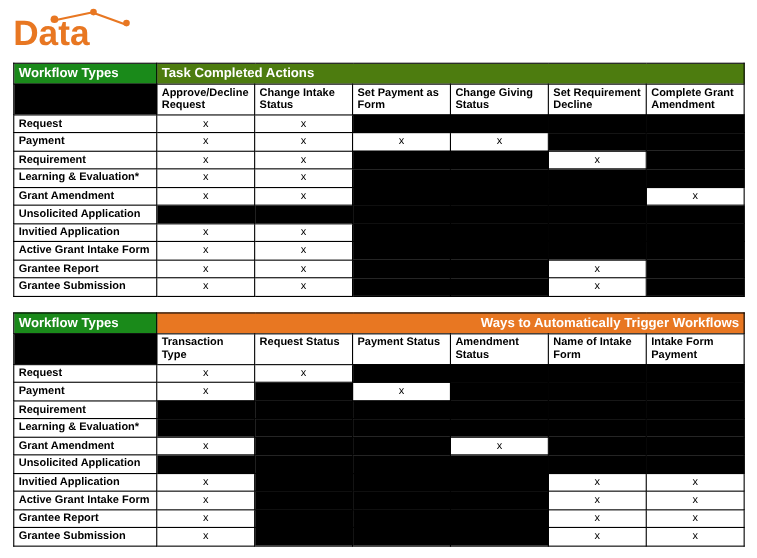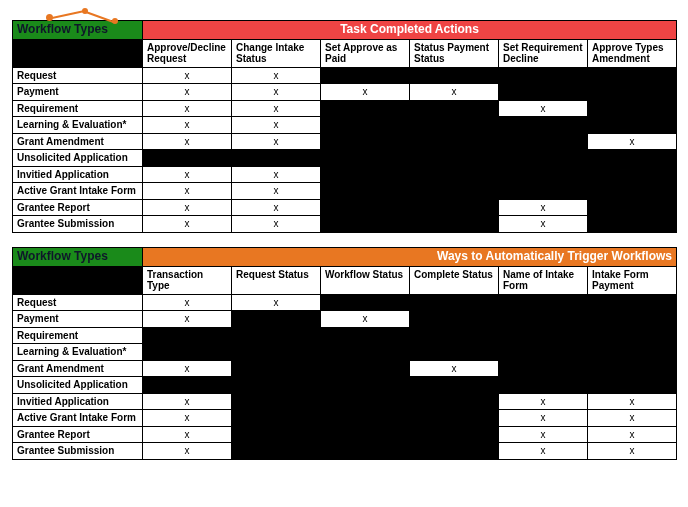--- a/index.html
+++ b/index.html
@@ -52,31 +52,31 @@
   td, th {
     border: 1px solid #000;
     padding: 2px 4px;
     vertical-align: top;
     font-size: 10px;
     line-height: 1.15;
     height: 14px;
   }
   .hdr-green {
     background: #1a8a1a;
-    color: #0f172a;
+    color: #ffffff;
     font-weight: bold;
     font-size: 12px;
     text-align: left;
   }
   .hdr-blue {
-    background: #ef4444;
+    background: #4d7c0f;
     color: #fff;
     font-weight: bold;
     font-size: 12px;
-    text-align: center;
+    text-align: left;
   }
   .hdr-orange {
     background: #e87722;
     color: #fff;
     font-weight: bold;
     font-size: 12px;
     text-align: right;
   }
   .black { background: #000; }
   .colhdr {
@@ -96,20 +96,21 @@
 </style>
 </head>
 <body>
 
 <div class="logo">
   <span class="i-dot"></span>
   <span class="dot2"></span>
   <span class="dot3"></span>
   <span class="line line1"></span>
   <span class="line line2"></span>
+    <span class="data">Data</span>
 </div>
 
 <table>
   <colgroup>
     <col class="rowhdr">
       <col class="datacol">
       <col class="datacol">
       <col class="datacol">
       <col class="datacol">
       <col class="datacol">
@@ -117,24 +118,24 @@
   </colgroup>
   <tbody>
       <tr>
     <td class="hdr-green">Workflow Types</td>
     <td class="hdr-blue" colspan="6">Task Completed Actions</td>
   </tr>
   <tr>
     <td class="black"></td>
     <td class="colhdr">Approve/Decline Request</td>
     <td class="colhdr">Change Intake Status</td>
-    <td class="colhdr">Set Approve as Paid</td>
-    <td class="colhdr">Status Payment Status</td>
+    <td class="colhdr">Set Payment as Form</td>
+    <td class="colhdr">Change Giving Status</td>
     <td class="colhdr">Set Requirement Decline</td>
-    <td class="colhdr">Approve Types Amendment</td>
+    <td class="colhdr">Complete Grant Amendment</td>
   </tr>
   </tbody>
     <tbody id="t1body">
       <tr>
         <td class="rowlabel">Request</td>
         <td class="cell">x</td>
         <td class="cell">x</td>
         <td class="black"></td>
         <td class="black"></td>
         <td class="black"></td>
@@ -236,22 +237,22 @@
   </colgroup>
   <tbody>
       <tr>
     <td class="hdr-green">Workflow Types</td>
     <td class="hdr-orange" colspan="6">Ways to Automatically Trigger Workflows</td>
   </tr>
   <tr>
     <td class="black"></td>
     <td class="colhdr">Transaction Type</td>
     <td class="colhdr">Request Status</td>
-    <td class="colhdr">Workflow Status</td>
-    <td class="colhdr">Complete Status</td>
+    <td class="colhdr">Payment Status</td>
+    <td class="colhdr">Amendment Status</td>
     <td class="colhdr">Name of Intake Form</td>
     <td class="colhdr">Intake Form Payment</td>
   </tr>
   </tbody>
     <tbody id="t2body">
       <tr>
         <td class="rowlabel">Request</td>
         <td class="cell">x</td>
         <td class="cell">x</td>
         <td class="black"></td>

